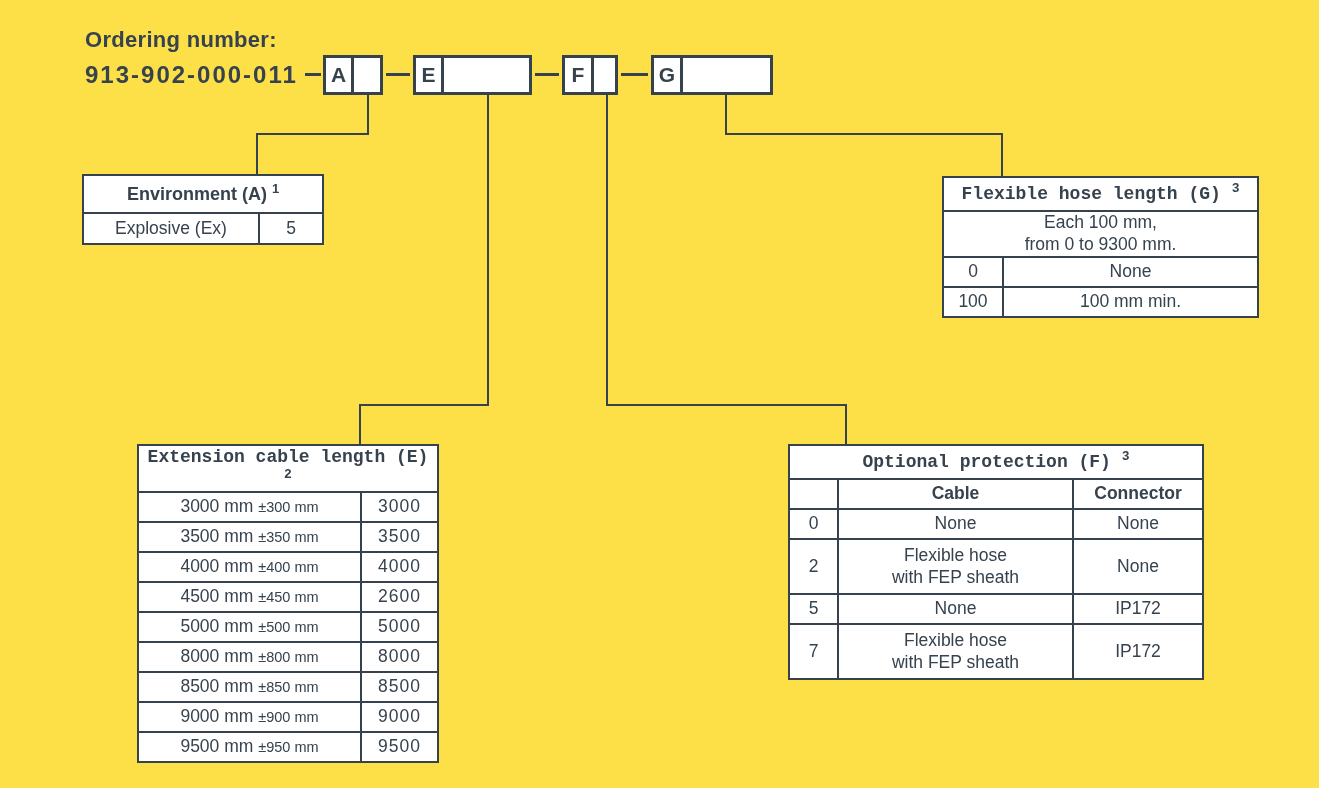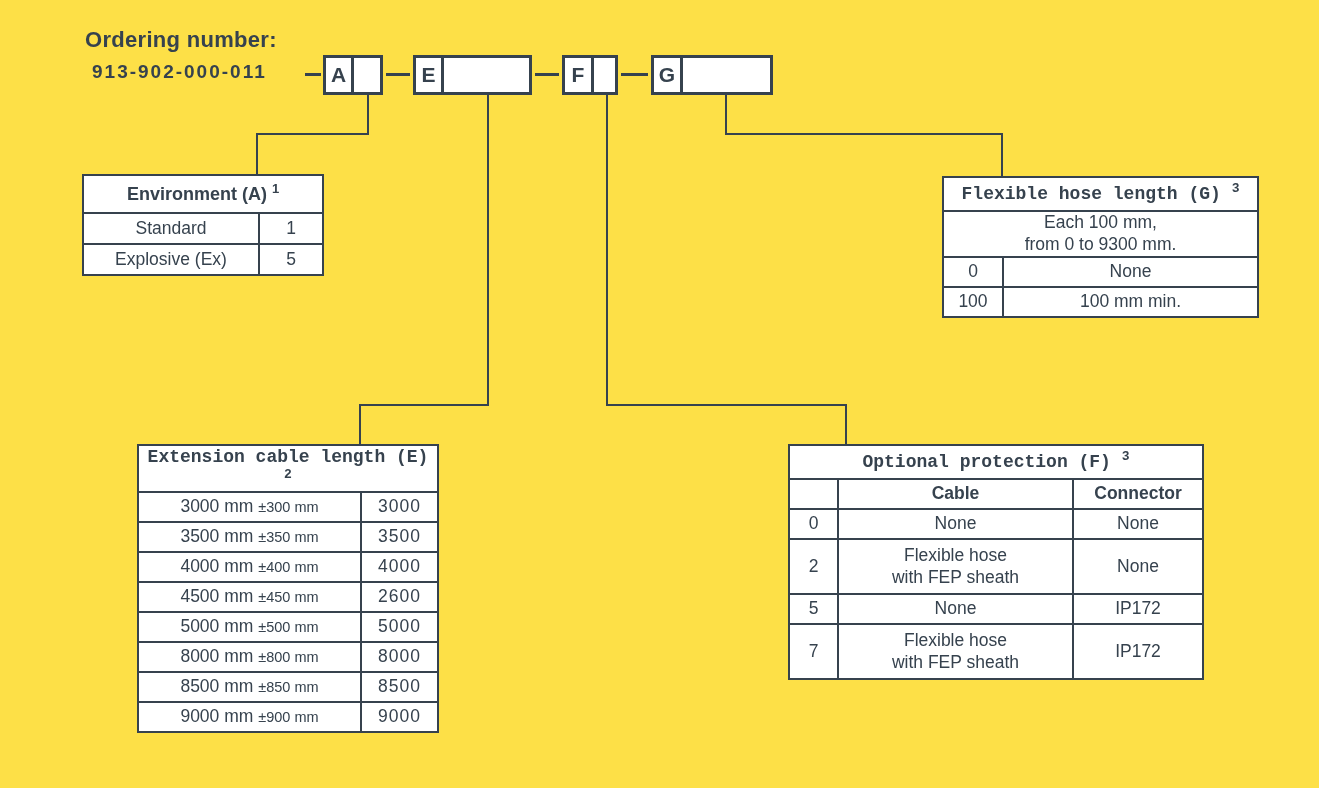--- a/index.html
+++ b/index.html
@@ -14,22 +14,22 @@
     color: var(--ink);
     overflow: hidden;
   }
 
   
   .title {
     position: absolute; left: 85px; top: 27px;
     font-size: 22px; font-weight: bold; letter-spacing: 0.3px;
   }
   .order-number {
-    position: absolute; left: 92px; top: 61px;
-    font-size: 19px; font-weight: bold; letter-spacing: 2px;
+    position: absolute; left: 85px; top: 61px;
+    font-size: 24px; font-weight: bold; letter-spacing: 2px;
   }
 
   
   .seg {
     position: absolute; top: 55px; height: 40px;
     border: 3px solid var(--ink);
     display: flex; background: #ffffff;
   }
   .seg .letter {
     border-right: 3px solid var(--ink);
@@ -140,24 +140,20 @@
   <table class="tbl-env">
     <colgroup>
         <col style="width:176px">
         <col style="width:64px">
       </colgroup>
     <tbody>
         <tr class="h38">
       <td colspan="2" class="th-main"><span>Environment (A)</span> <sup class="fn">1</sup></td>
     </tr>
     <tr class="h31">
-      <td>Standard</td>
-      <td>1</td>
-    </tr>
-    <tr class="h31">
       <td>Explosive (Ex)</td>
       <td>5</td>
     </tr>
   </tbody>
     </table>
 
   <table class="tbl-ext">
     <colgroup>
         <col style="width:223px">
         <col style="width:77px">
@@ -190,20 +186,24 @@
       <td><span>8000 mm</span> <span class="tol">±800 mm</span></td>
       <td class="num">8000</td>
     </tr>
     <tr class="h30">
       <td><span>8500 mm</span> <span class="tol">±850 mm</span></td>
       <td class="num">8500</td>
     </tr>
     <tr class="h30">
       <td><span>9000 mm</span> <span class="tol">±900 mm</span></td>
       <td class="num">9000</td>
+    </tr>
+    <tr class="h30">
+      <td><span>9500 mm</span> <span class="tol">±950 mm</span></td>
+      <td class="num">9500</td>
     </tr>
   </tbody>
     </table>
 
   <table class="tbl-prot">
     <colgroup>
         <col style="width:49px">
         <col style="width:235px">
         <col style="width:130px">
       </colgroup>

